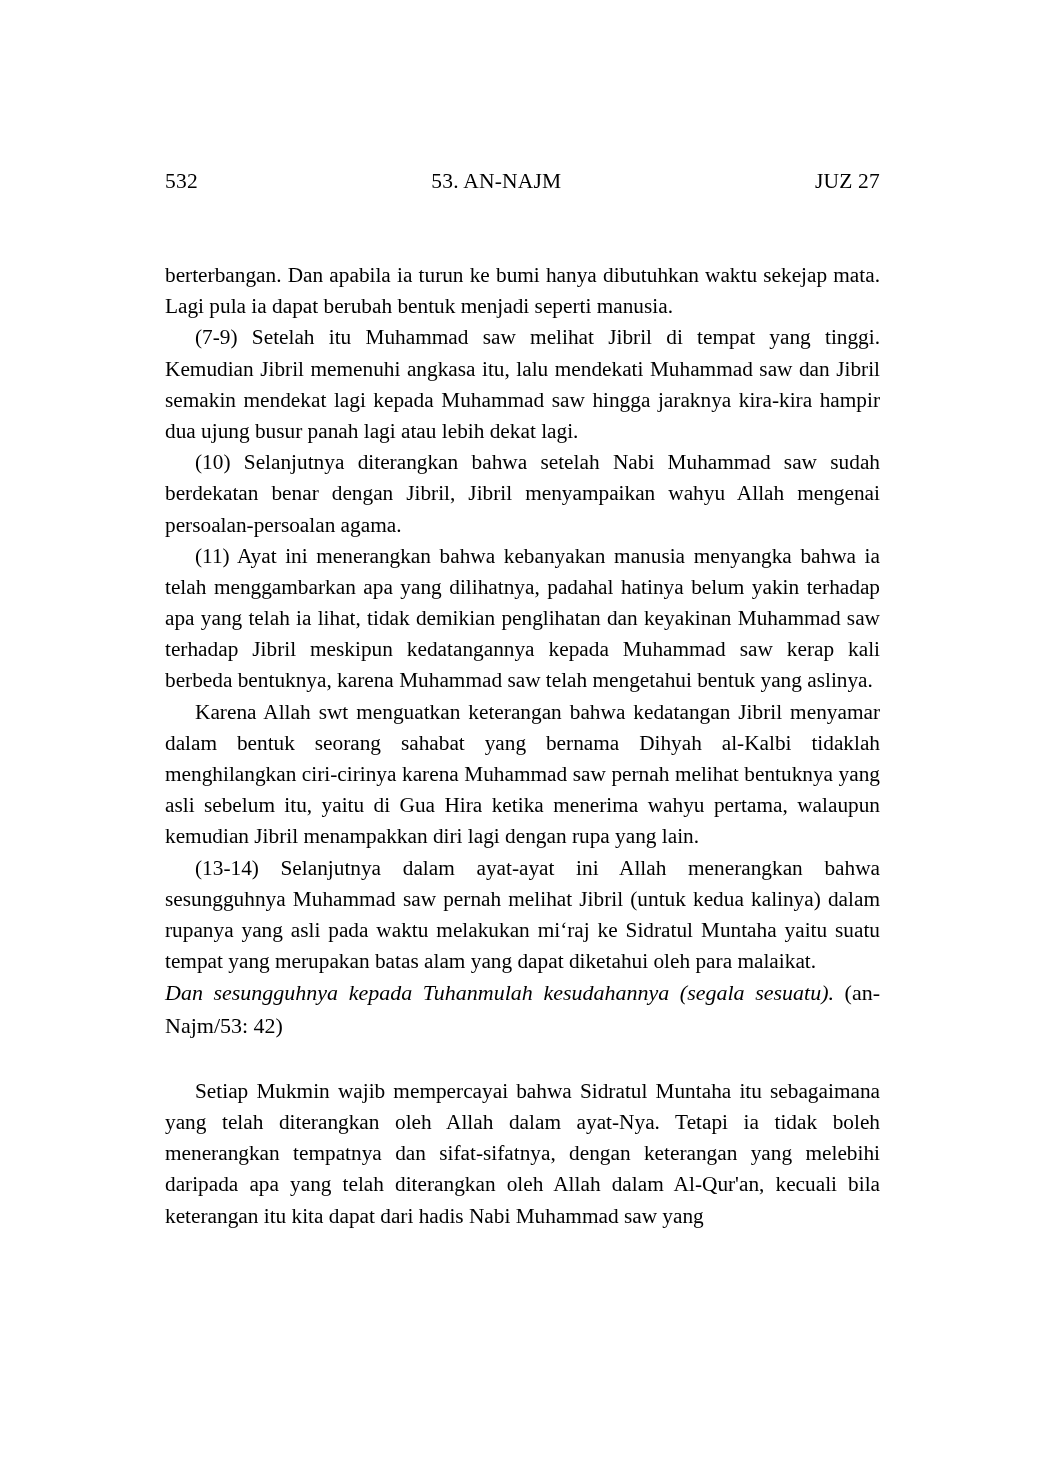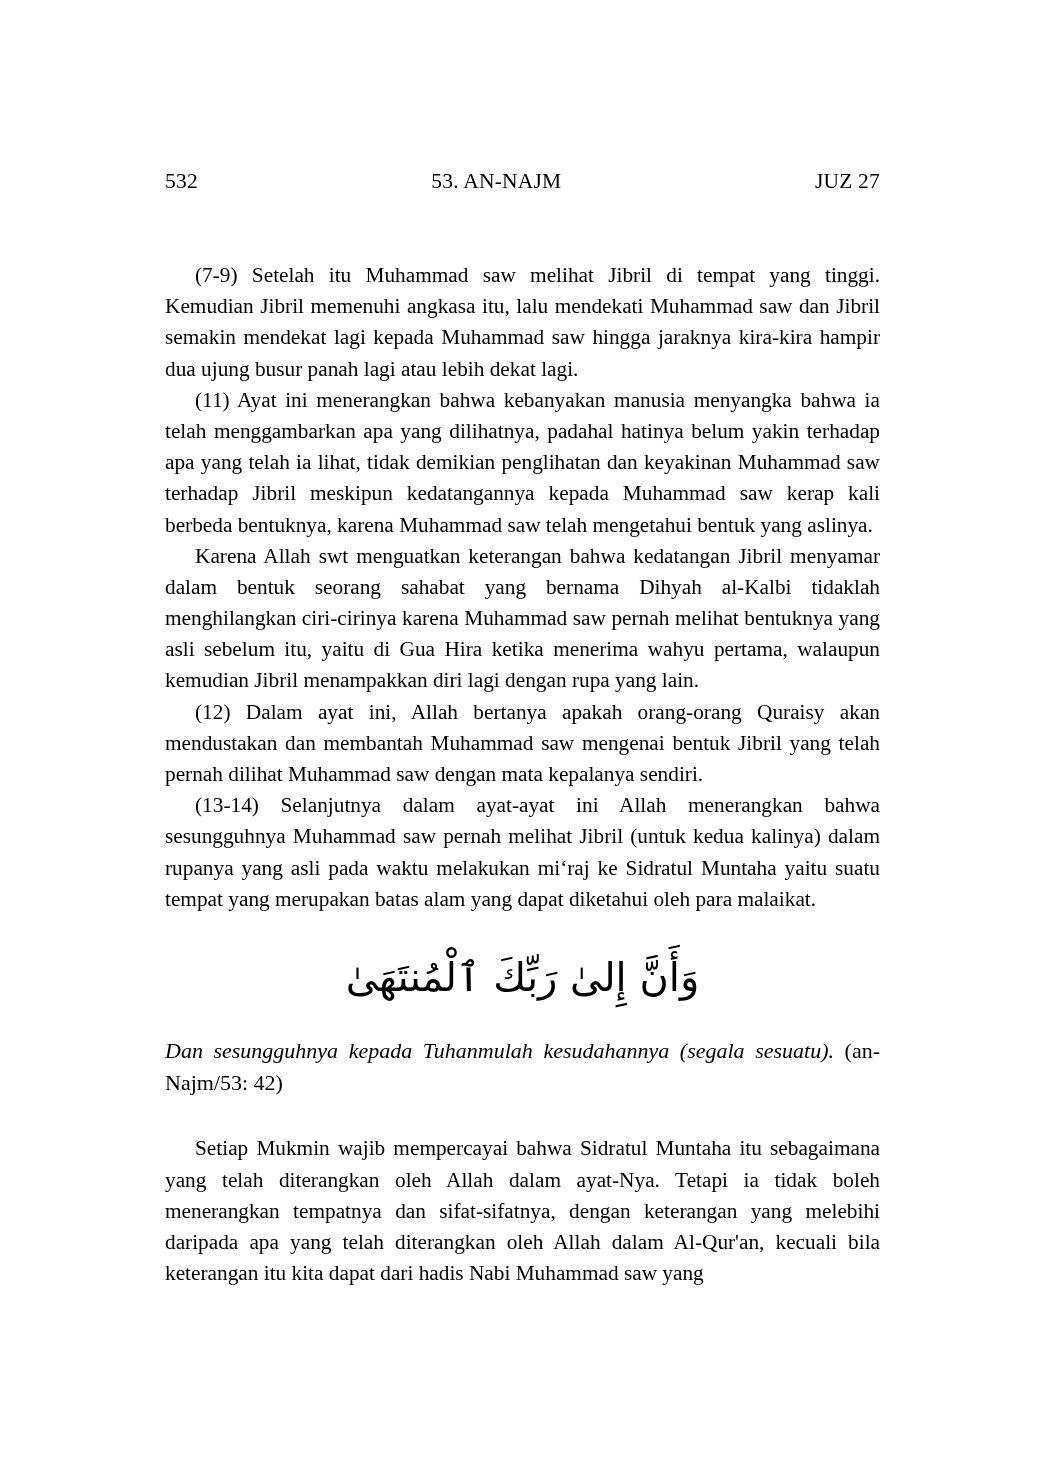--- a/index.html
+++ b/index.html
@@ -88,27 +88,27 @@
 
 <div class="page">
 
   <div class="header">
     <span class="page-num">532</span>
     <span class="surah">53. AN-NAJM</span>
     <span class="juz">JUZ 27</span>
   </div>
 
   <div class="body-text">
+    <p class="para">berterbangan. Dan apabila ia turun ke bumi hanya dibutuhkan waktu sekejap mata. Lagi pula ia dapat berubah bentuk menjadi seperti manusia.</p>
     <p class="indent">(7-9) Setelah itu Muhammad saw melihat Jibril di tempat yang tinggi. Kemudian Jibril memenuhi angkasa itu, lalu mendekati Muhammad saw dan Jibril semakin mendekat lagi kepada Muhammad saw hingga jaraknya kira-kira hampir dua ujung busur panah lagi atau lebih dekat lagi.</p>
+    <p class="indent">(10) Selanjutnya diterangkan bahwa setelah Nabi Muhammad saw sudah berdekatan benar dengan Jibril, Jibril menyampaikan wahyu Allah mengenai persoalan-persoalan agama.</p>
     <p class="indent">(11) Ayat ini menerangkan bahwa kebanyakan manusia menyangka bahwa ia telah menggambarkan apa yang dilihatnya, padahal hatinya belum yakin terhadap apa yang telah ia lihat, tidak demikian penglihatan dan keyakinan Muhammad saw terhadap Jibril meskipun kedatangannya kepada Muhammad saw kerap kali berbeda bentuknya, karena Muhammad saw telah mengetahui bentuk yang aslinya.</p>
     <p class="indent">Karena Allah swt menguatkan keterangan bahwa kedatangan Jibril menyamar dalam bentuk seorang sahabat yang bernama Dihyah al-Kalbi tidaklah menghilangkan ciri-cirinya karena Muhammad saw pernah melihat bentuknya yang asli sebelum itu, yaitu di Gua Hira ketika menerima wahyu pertama, walaupun kemudian Jibril menampakkan diri lagi dengan rupa yang lain.</p>
-    <p class="indent">(12) Dalam ayat ini, Allah bertanya apakah orang-orang Quraisy akan mendustakan dan membantah Muhammad saw mengenai bentuk Jibril yang telah pernah dilihat Muhammad saw dengan mata kepalanya sendiri.</p>
     <p class="indent">(13-14) Selanjutnya dalam ayat-ayat ini Allah menerangkan bahwa sesungguhnya Muhammad saw pernah melihat Jibril (untuk kedua kalinya) dalam rupanya yang asli pada waktu melakukan mi‘raj ke Sidratul Muntaha yaitu suatu tempat yang merupakan batas alam yang dapat diketahui oleh para malaikat.</p>
 
-    <div class="arabic">وَأَنَّ إِلىٰ رَبِّكَ ٱلْمُنتَهَىٰ</div>
 
     <p class="translation"><span class="ital">Dan sesungguhnya kepada Tuhanmulah kesudahannya (segala sesuatu).</span> <span>(an-Najm/53: 42)</span></p>
 
     <div class="gap"></div>
 
     <p class="indent">Setiap Mukmin wajib mempercayai bahwa Sidratul Muntaha itu sebagaimana yang telah diterangkan oleh Allah dalam ayat-Nya. Tetapi ia tidak boleh menerangkan tempatnya dan sifat-sifatnya, dengan keterangan yang melebihi daripada apa yang telah diterangkan oleh Allah dalam Al-Qur'an, kecuali bila keterangan itu kita dapat dari hadis Nabi Muhammad saw yang</p>
   </div>
 
 </div>
 

